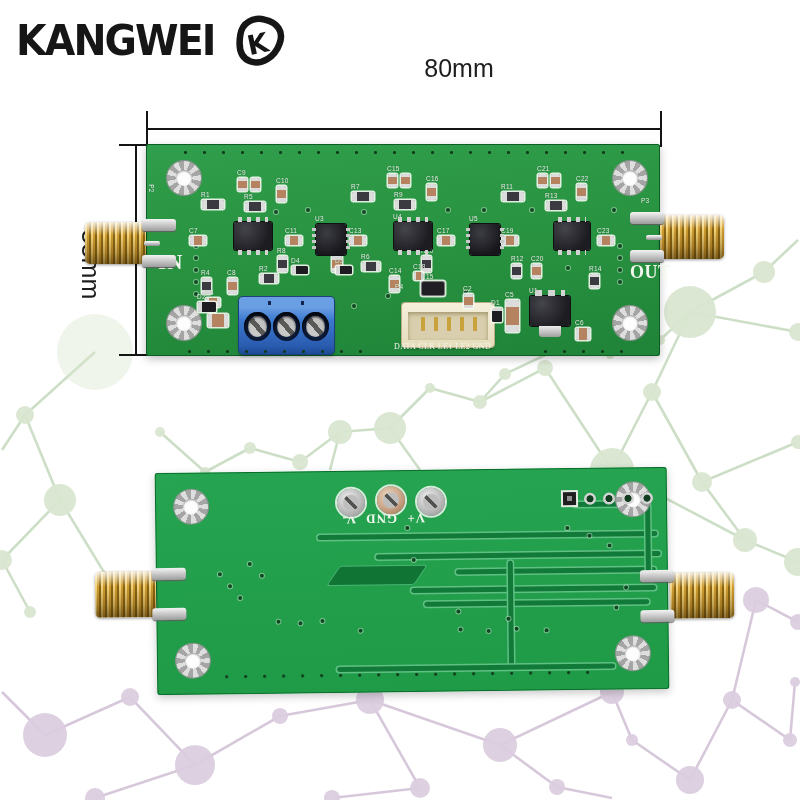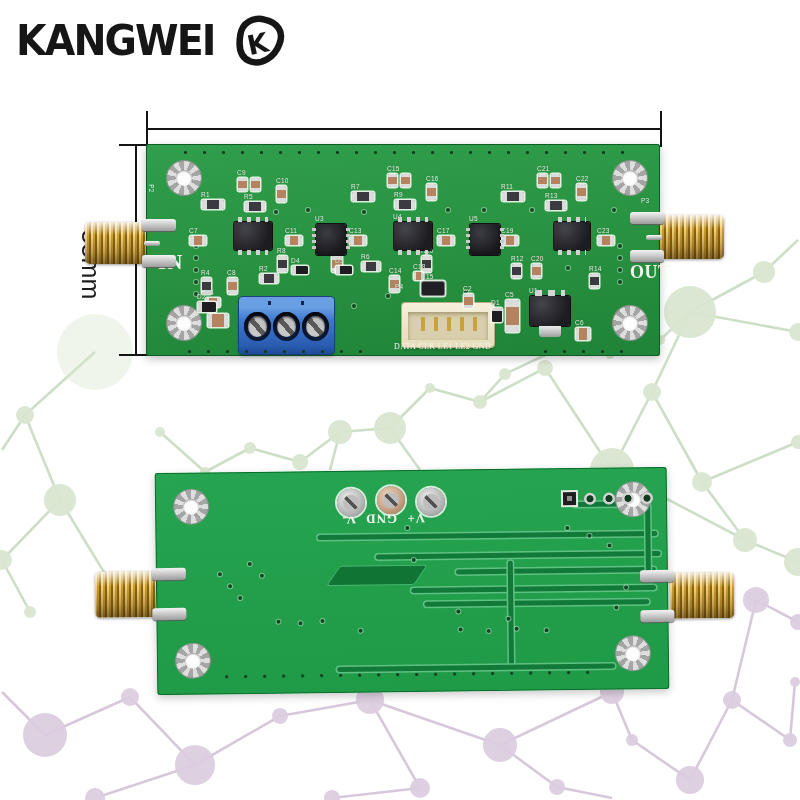--- a/index.html
+++ b/index.html
@@ -226,20 +226,21 @@
     <span class="logo-text">KANGWEI</span>
     <svg class="logo-emblem" width="56" height="54" viewBox="0 0 60 58">
       <path d="M10,22 C12,9 24,3 36,6 C50,9 57,19 52,32 C47,46 33,55 21,51 C9,47 8,34 10,22 Z" fill="none" stroke="#161616" stroke-width="7" stroke-linejoin="round"></path>
       <text x="17" y="42" font-family="DejaVu Sans, sans-serif" font-size="29" font-weight="bold" fill="#161616" transform="rotate(-12 30 30)">K</text>
     </svg>
   </div>
 
   <div class="dim" style="left:146px;top:128px;width:516px;height:2px;"></div>
   <div class="dim" style="left:146px;top:111px;width:2px;height:36px;"></div>
   <div class="dim" style="left:660px;top:111px;width:2px;height:36px;"></div>
+  <div class="dim-label wlabel">80mm</div>
 
   <div class="dim" style="left:135px;top:145px;width:2px;height:211px;"></div>
   <div class="dim" style="left:119px;top:144px;width:34px;height:2px;"></div>
   <div class="dim" style="left:119px;top:354px;width:34px;height:2px;"></div>
   <div class="dim-label hlabel">33mm</div>
 
   <div class="board front" id="front-board">
     <div class="sma left sma-fl">
       <div class="barrel"></div>
       <div class="tab t"></div>

